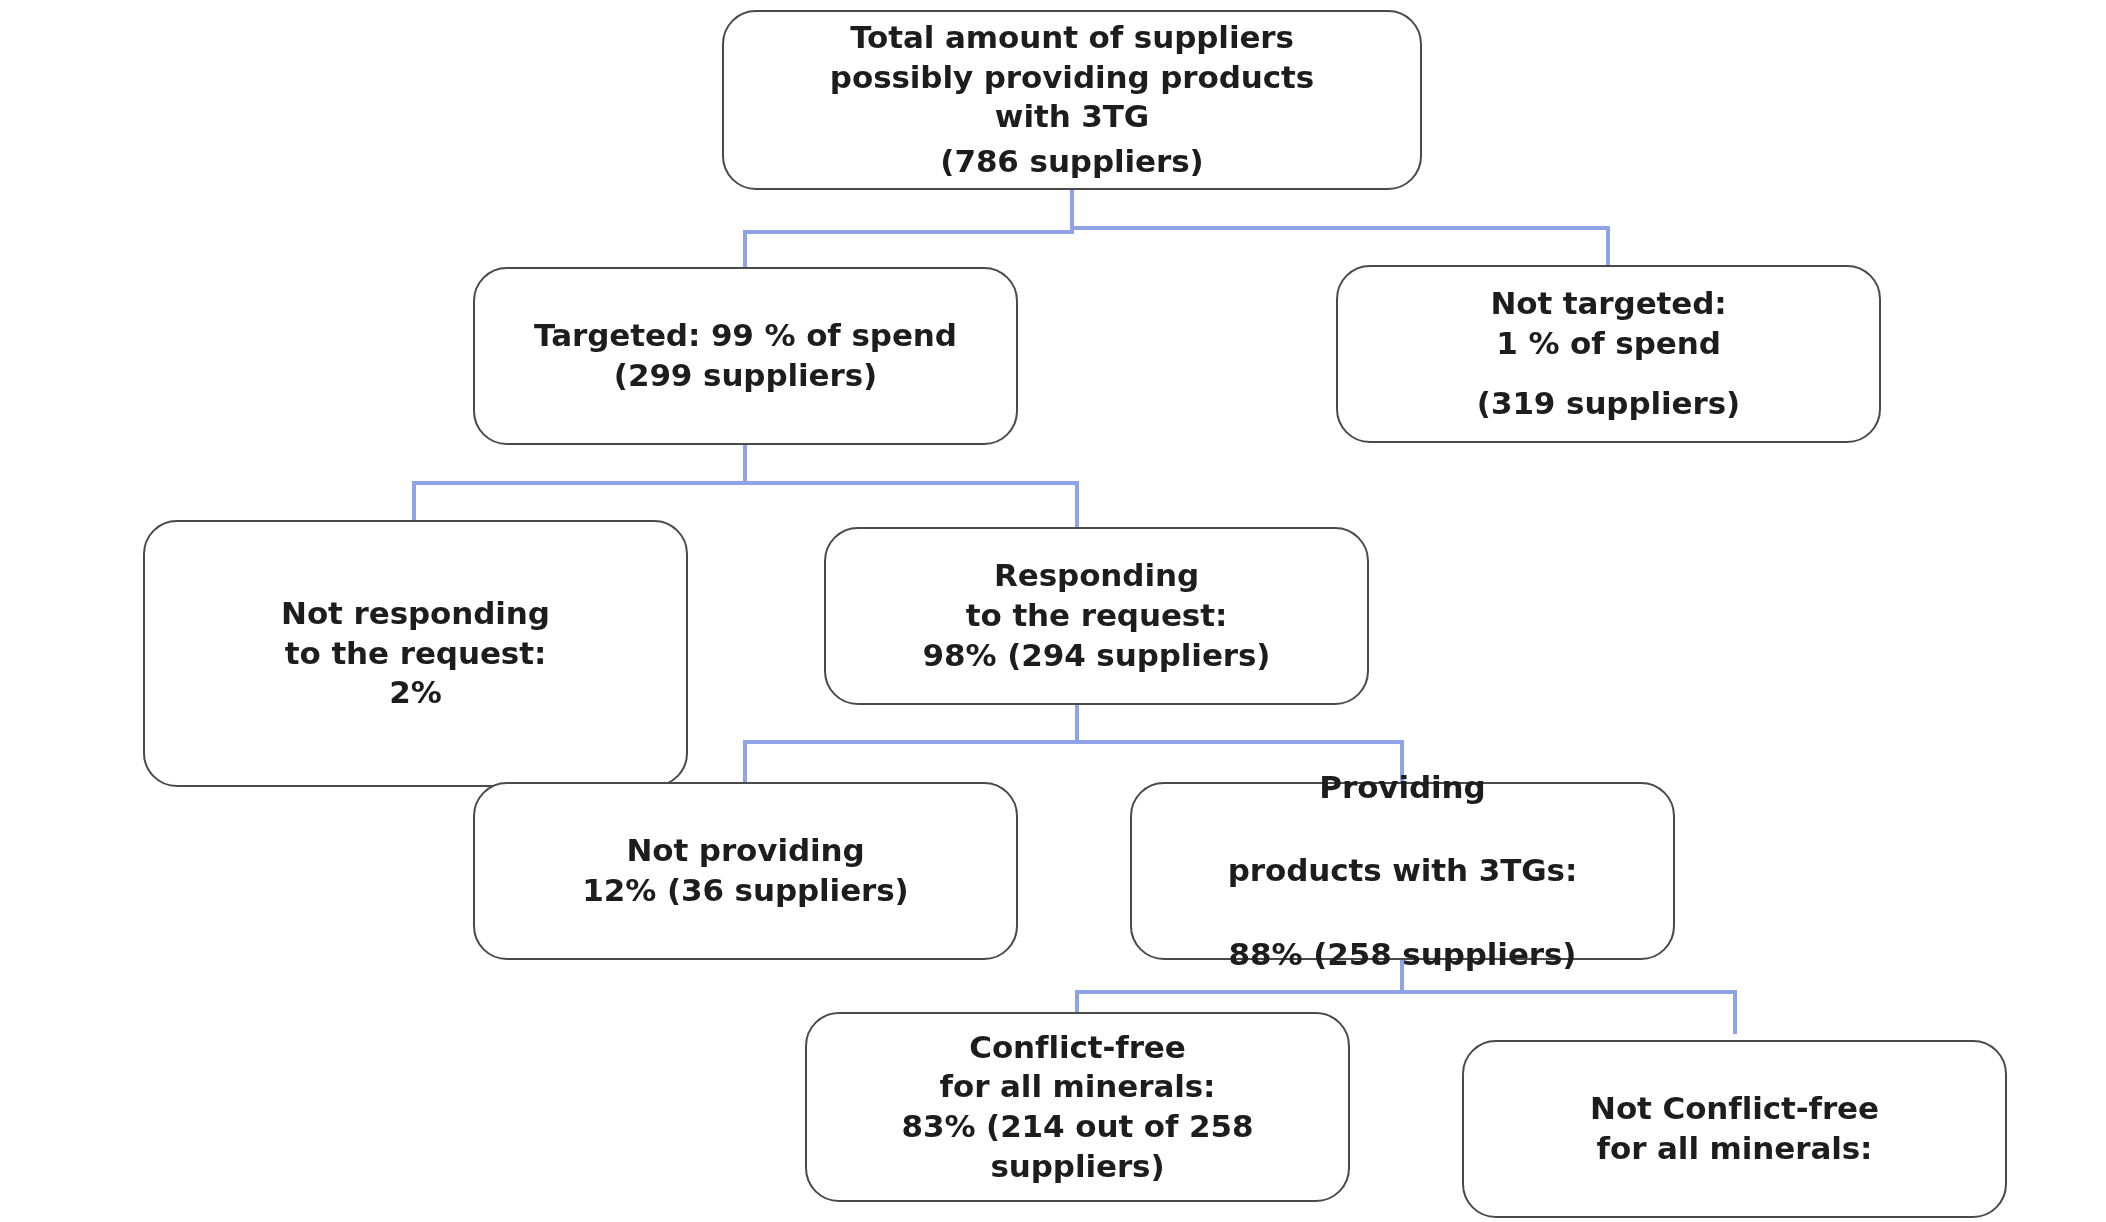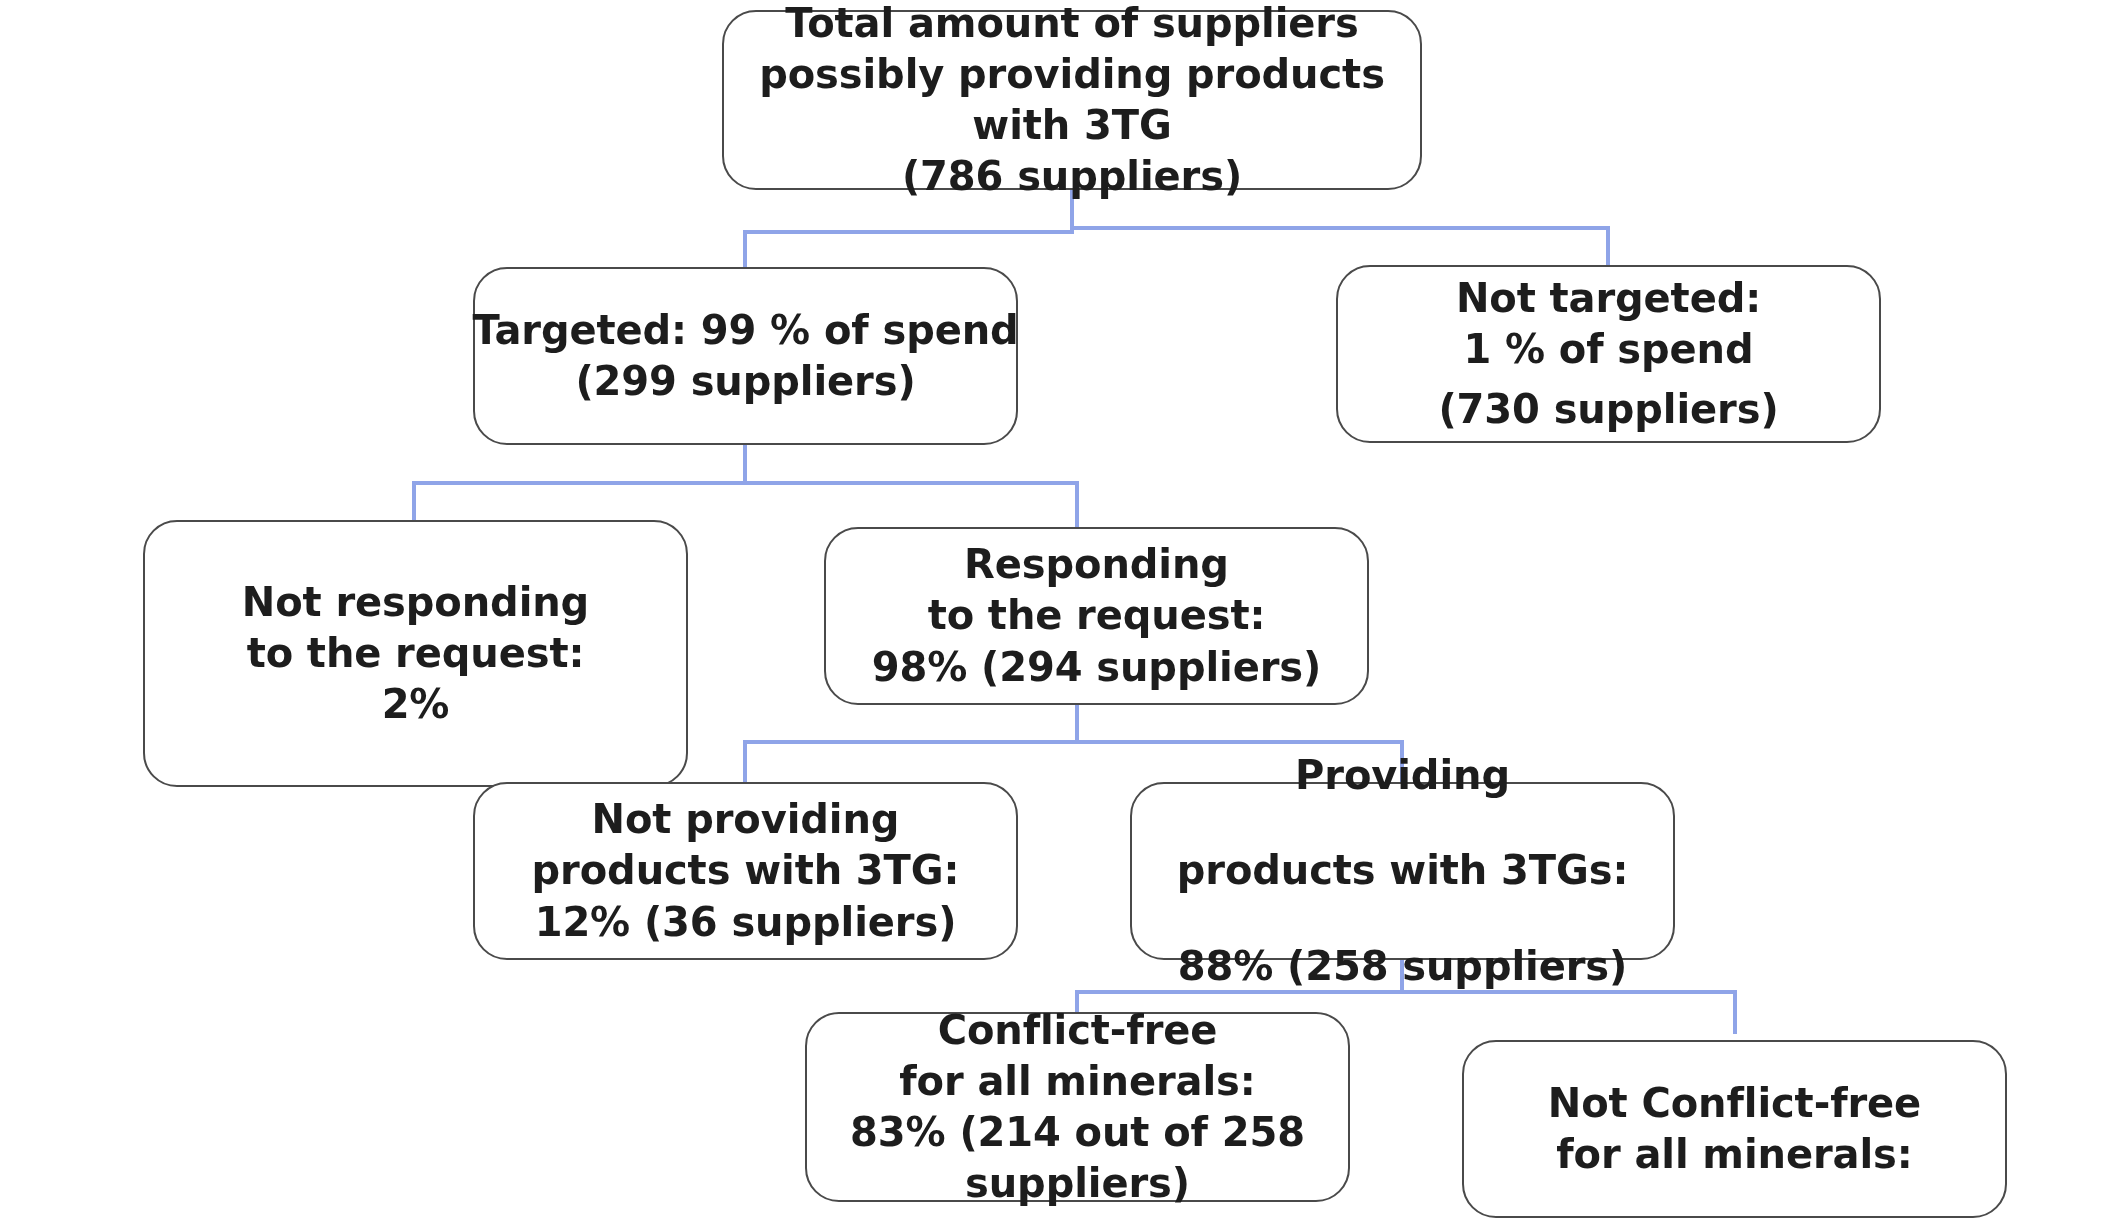--- a/index.html
+++ b/index.html
@@ -29,21 +29,21 @@
     background: #ffffff;
     border: 2px solid #4a4a4a;
     border-radius: 34px;
     display: flex;
     flex-direction: column;
     align-items: center;
     justify-content: center;
     text-align: center;
     color: #1d1d1d;
     font-weight: 700;
-    font-size: 40px;
+    font-size: 31px;
     line-height: 1.28;
     letter-spacing: -0.1px;
     padding: 6px 14px;
   }
   .node .ln {
     display: block;
     white-space: nowrap;
   }
   .node .gap {
     height: 20px;
@@ -95,38 +95,37 @@
 
   <div class="node" id="node-targeted">
     <span class="ln">Targeted: 99 % of spend</span>
     <span class="ln">(299 suppliers)</span>
   </div>
 
   <div class="node" id="node-not-targeted">
     <span class="ln">Not targeted:</span>
     <span class="ln">1 % of spend</span>
     <span class="gap"></span>
-    <span class="ln">(730 suppliers)</span>
+    <span class="ln">(319 suppliers)</span>
   </div>
 
   <div class="node" id="node-not-resp">
     <span class="ln">Not responding</span>
     <span class="ln">to the request:</span>
     <span class="ln">2%</span>
   </div>
 
   <div class="node" id="node-responding">
     <span class="ln">Responding</span>
     <span class="ln">to the request:</span>
     <span class="ln">98% (294 suppliers)</span>
   </div>
 
   <div class="node" id="node-not-prov">
     <span class="ln">Not providing</span>
-    <span class="ln">products with 3TG:</span>
     <span class="ln">12% (36 suppliers)</span>
   </div>
 
   <div class="node" id="node-providing">
     <span class="ln">Providing</span>
     <span class="ln">products with 3TGs:</span>
     <span class="ln">88% (258 suppliers)</span>
   </div>
 
   <div class="node" id="node-cfree">

